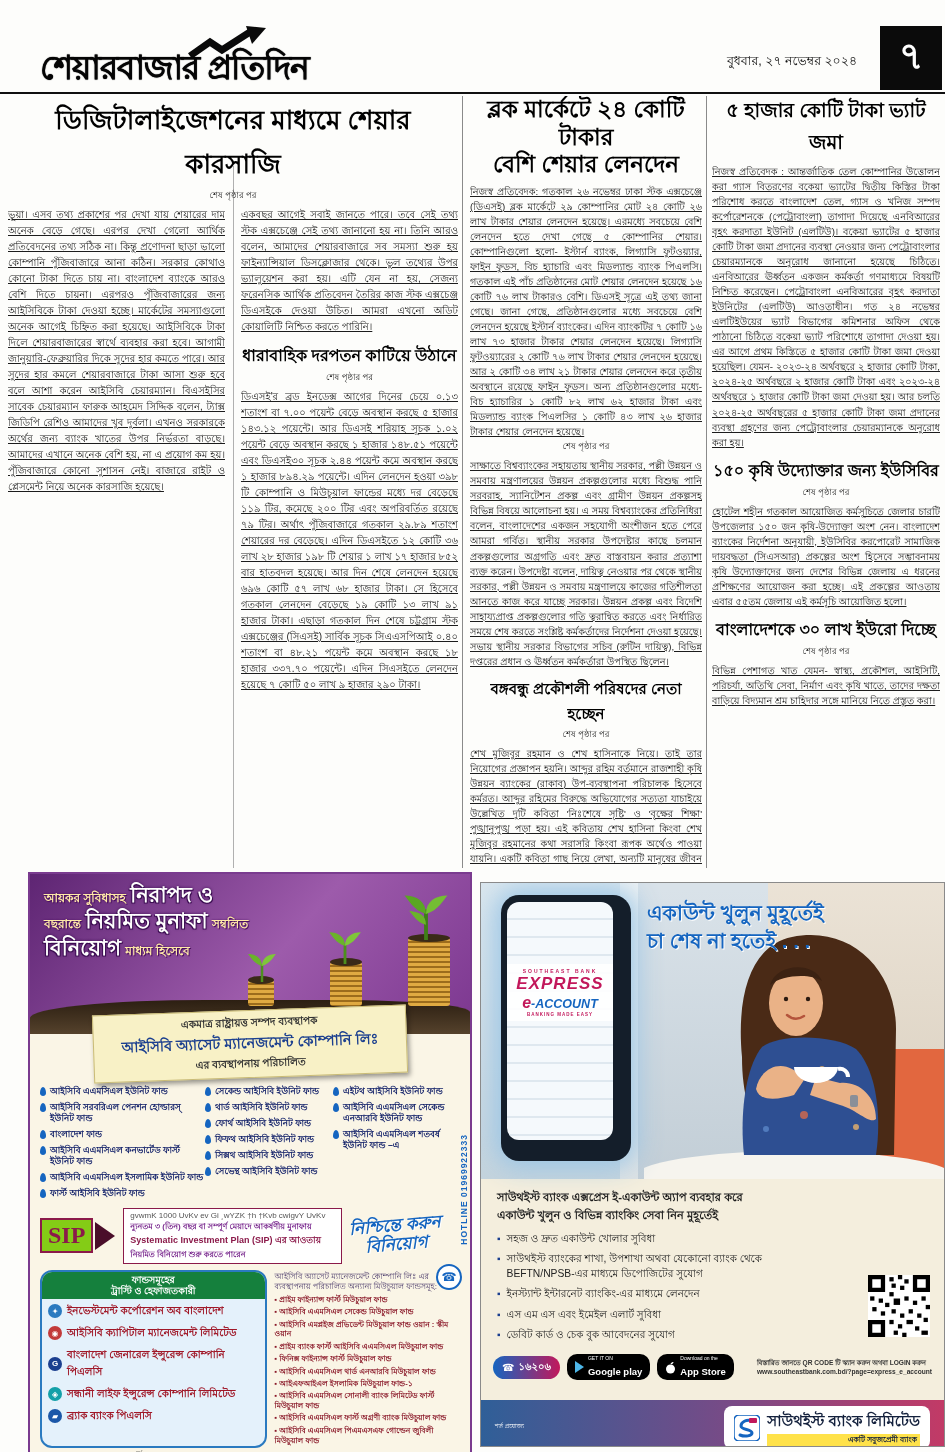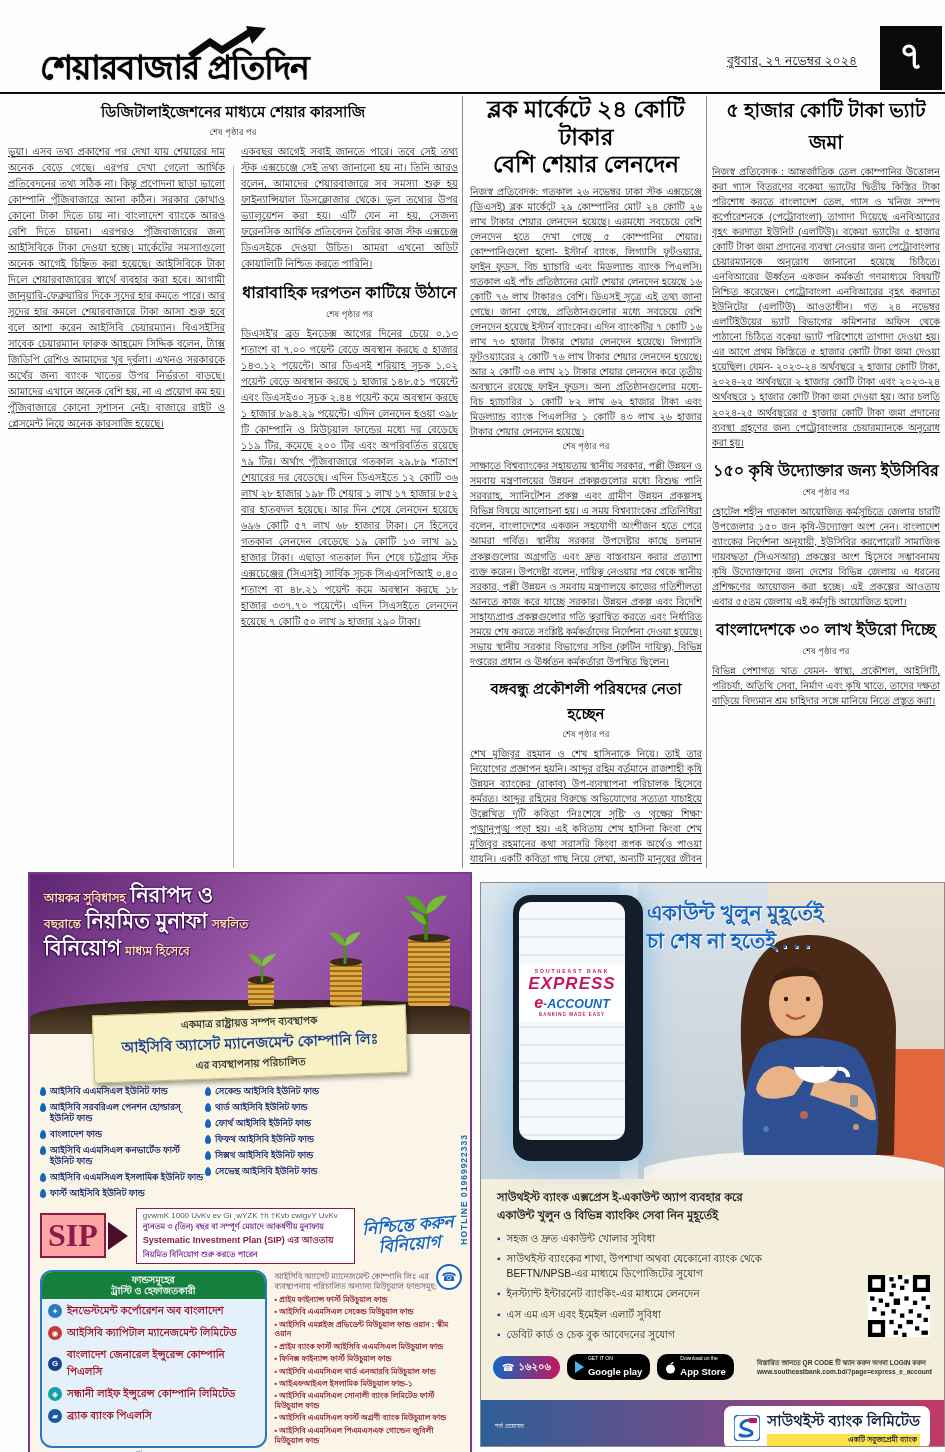--- a/index.html
+++ b/index.html
@@ -3,34 +3,34 @@
 <meta charset="utf-8">
 <style>
   html,body{margin:0;padding:0;background:#e9e9e9;}
   .page{position:relative;width:945px;height:1452px;background:#fdfdfb;overflow:hidden;
         font-family:"Liberation Sans","DejaVu Sans",sans-serif;color:#141414;}
   
   .logo-wrap{position:absolute;left:40px;top:40px;width:330px;height:54px;}
   .logo{position:absolute;left:0;bottom:-4px;font-size:33px;font-weight:bold;letter-spacing:-1px;color:#050505;
         text-shadow:0 0 1px #000;}
   .logo-arrow{position:absolute;left:148px;top:-14px;}
-  .date{position:absolute;right:88px;top:52px;font-size:12.5px;color:#111;text-decoration:underline;}
+  .date{position:absolute;right:88px;top:52px;font-size:12.5px;color:#111;}
   .pagebox{position:absolute;right:3px;top:26px;width:62px;height:64px;background:#0b0b0b;color:#fff;
            display:flex;align-items:center;justify-content:center;font-size:38px;font-weight:bold;}
   .hrule{position:absolute;left:0;top:92px;width:945px;height:2px;background:#101010;}
   .vrule{position:absolute;top:96px;height:772px;width:1px;background:#8a8a8a;}
   .vrule.inner{background:#b0b0b0;height:702px;top:166px;}
   
   .art{position:absolute;overflow:hidden;}
   .art h1{margin:0;text-align:center;font-weight:bold;color:#000;}
   .cont{text-align:center;font-size:8.5px;color:#222;margin:1px 0 4px;}
   .body{font-size:10px;line-height:1.6;text-align:justify;color:#1c1c1c;text-decoration:underline;}
   .subhead{text-align:center;font-weight:bold;font-size:16px;color:#000;margin:8px 0 0;}
   .art-left{left:8px;top:100px;width:450px;height:768px;}
-  .art-left h1{font-size:15px;}
+  .art-left h1{font-size:26px;}
   .twocol{display:flex;gap:16px;margin-top:4px;}
   .twocol .c{width:217px;height:700px;overflow:hidden;}
   .art-mid{left:470px;top:96px;width:232px;height:772px;}
   .art-mid h1{font-size:23px;line-height:1.2;}
   .art-mid .subhead{font-size:15px;}
   .art-right{left:712px;top:96px;width:228px;height:772px;}
   .art-right h1{font-size:19.5px;}
   .art-right .subhead{font-size:16px;}
   .body.small{font-size:9.7px;line-height:1.55;}
   
@@ -52,22 +52,22 @@
   .banner .b3{font-size:10.5px;font-weight:bold;color:#333;}
   
   .funds{display:flex;gap:0;padding:8px 0 2px 10px;}
   .funds ul{list-style:none;margin:0;padding:0;}
   .funds li{font-size:8.8px;font-weight:bold;color:#16246b;line-height:1.25;margin-bottom:5px;display:flex;gap:4px;}
   .drop{flex:0 0 auto;width:6px;height:9px;margin-top:1px;background:#1565c0;border-radius:50% 50% 50% 50%/65% 65% 35% 35%;}
   .fc1{width:165px;} .fc2{width:128px;} .fc3{width:112px;}
   
   .siprow{display:flex;align-items:center;gap:8px;padding:2px 10px;}
   .sipbox{display:flex;align-items:center;gap:2px;}
-  .sip{border:2px solid #8b1a4a;background:#fca5a5;color:#8b1a4a;font-family:"Liberation Serif","DejaVu Serif",serif;
-       font-size:32px;font-weight:bold;padding:2px 6px;}
+  .sip{border:2px solid #8b1a4a;background:#84cc16;color:#8b1a4a;font-family:"Liberation Serif","DejaVu Serif",serif;
+       font-size:24px;font-weight:bold;padding:2px 6px;}
   .siparrow{width:0;height:0;border-top:14px solid transparent;border-bottom:14px solid transparent;border-left:20px solid #4a0e2a;}
   .siptext{border:1.5px solid #8b1a4a;background:#fff;padding:2px 6px;width:205px;}
   .siptext .s1{font-size:8px;color:#555;}
   .siptext .s2{font-size:8px;font-weight:bold;color:#7a2a8f;}
   .siptext .s3{font-size:9px;font-weight:bold;color:#8b1a4a;}
   .siptext .s4{font-size:8px;font-weight:bold;color:#7a2a8f;}
   .script{font-size:17px;font-weight:bold;font-style:italic;color:#1565c0;line-height:1.1;text-align:center;
           transform:rotate(-5deg);text-shadow:1px 1px 0 #fff;}
   .hotline-v{position:absolute;right:1px;top:260px;writing-mode:vertical-rl;transform:rotate(180deg);
              font-size:8.5px;font-weight:bold;color:#1565c0;letter-spacing:1px;}
@@ -85,21 +85,21 @@
   .others ul{list-style:none;margin:0;padding:0;}
   .others li{font-size:7.6px;font-weight:bold;color:#8b1a2a;line-height:1.3;margin-bottom:2.5px;}
   .others li::before{content:"▪ ";color:#8b1a2a;}
   .phoneico{position:absolute;right:-2px;top:-6px;width:22px;height:22px;border-radius:50%;border:2px solid #1565c0;
             background:#fff;display:flex;align-items:center;justify-content:center;font-size:12px;color:#1565c0;}
   
   .seb{position:absolute;left:480px;top:882px;width:463px;height:563px;border:1px solid #8a8a8a;background:#f4eedd;overflow:hidden;}
   .seb-photo{position:relative;height:296px;
      background:linear-gradient(90deg,#cfdfe9 0 30%,#e9eef0 30% 34%,#cdd9e2 34% 62%,#e4d9c8 62% 100%);}
   .seb-photo::after{content:"";position:absolute;inset:0;background:linear-gradient(180deg,rgba(255,255,255,.25),rgba(0,0,0,.05));}
-  .phone{position:absolute;left:32px;top:12px;width:118px;height:252px;background:#141e2a;border-radius:18px;
+  .phone{position:absolute;left:20px;top:12px;width:118px;height:252px;background:#141e2a;border-radius:18px;
          box-shadow:0 0 26px 6px rgba(150,195,230,.9);z-index:2;padding:7px 6px;}
   .screen{width:106px;height:238px;background:#f5f9fc;border-radius:12px;overflow:hidden;position:relative;
           background-image:repeating-linear-gradient(#f5f9fc 0 16px,#dfe8ef 16px 18px);}
   .scr-logo{position:absolute;left:0;right:0;top:62px;text-align:center;background:rgba(255,255,255,.9);padding:4px 0;}
   .scr-logo .sb1{font-size:5px;letter-spacing:2px;color:#c2185b;font-weight:bold;}
   .scr-logo .sb2{font-size:17px;font-weight:bold;font-style:italic;color:#c2185b;letter-spacing:1px;}
   .scr-logo .sb3{font-size:12.5px;font-weight:bold;font-style:italic;color:#1565c0;}
   .scr-logo .sb3 .e{color:#c2185b;font-size:16px;}
   .scr-logo .sb4{font-size:4.5px;letter-spacing:1px;color:#c2185b;font-weight:bold;}
   .seb-head{position:absolute;left:166px;top:16px;width:280px;font-size:20.5px;font-weight:bold;color:#1565c0;
@@ -265,20 +265,34 @@
           </li>
         <li>
             <span class="drop"></span>
             <span>সিক্সথ আইসিবি ইউনিট ফান্ড</span>
           </li>
         <li>
             <span class="drop"></span>
             <span>সেভেন্থ আইসিবি ইউনিট ফান্ড</span>
           </li>
       </ul>
+      <ul class="fc3">
+        <li>
+            <span class="drop"></span>
+            <span>এইটথ আইসিবি ইউনিট ফান্ড</span>
+          </li>
+        <li>
+            <span class="drop"></span>
+            <span>আইসিবি এএমসিএল সেকেন্ড এনআরবি ইউনিট ফান্ড</span>
+          </li>
+        <li>
+            <span class="drop"></span>
+            <span>আইসিবি এএমসিএল শতবর্ষ ইউনিট ফান্ড –এ</span>
+          </li>
+      </ul>
     </div>
 
     <div class="siprow">
       <div class="sipbox">
         <span class="sip">SIP</span>
         <span class="siparrow"></span>
       </div>
       <div class="siptext">
         <div class="s1">gvwmK 1000 UvKv ev Gi ¸wYZK †h †Kvb cwigvY UvKv</div>
         <div class="s2">ন্যুনতম ৩ (তিন) বছর বা সম্পূর্ণ মেয়াদে আকর্ষণীয় মুনাফায়</div>

